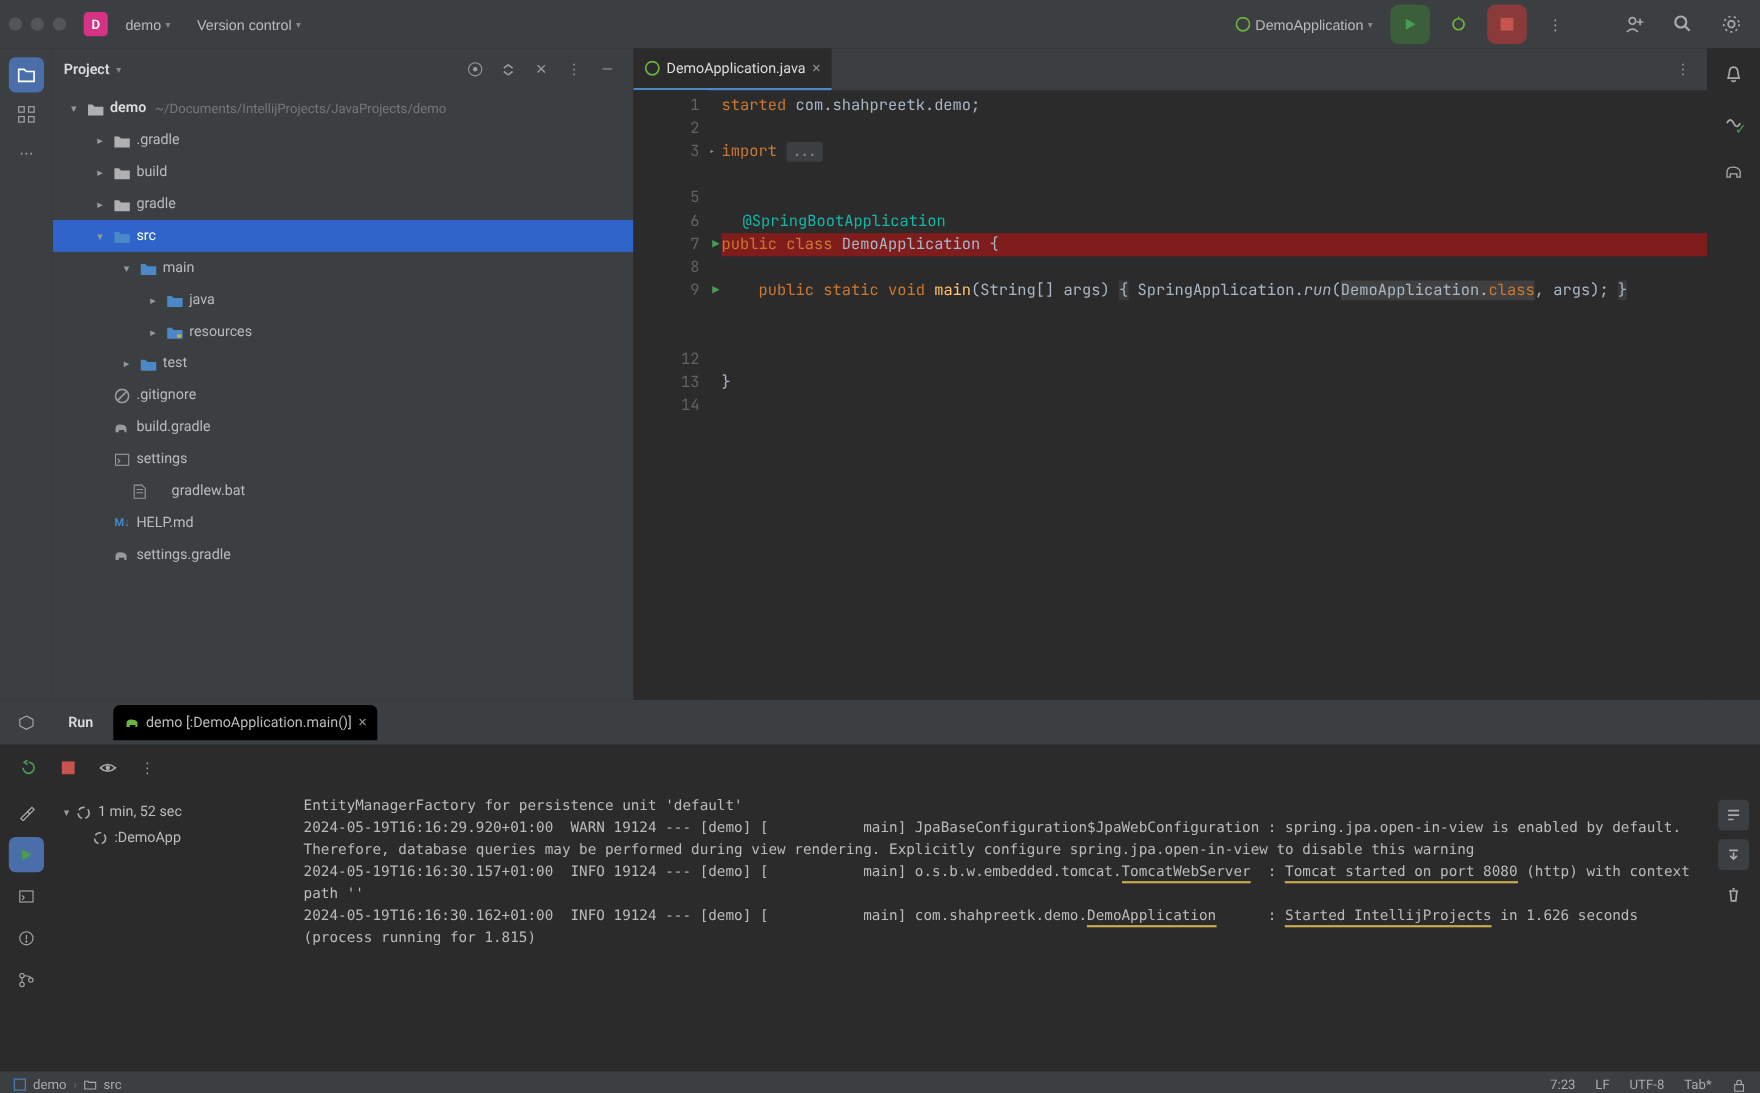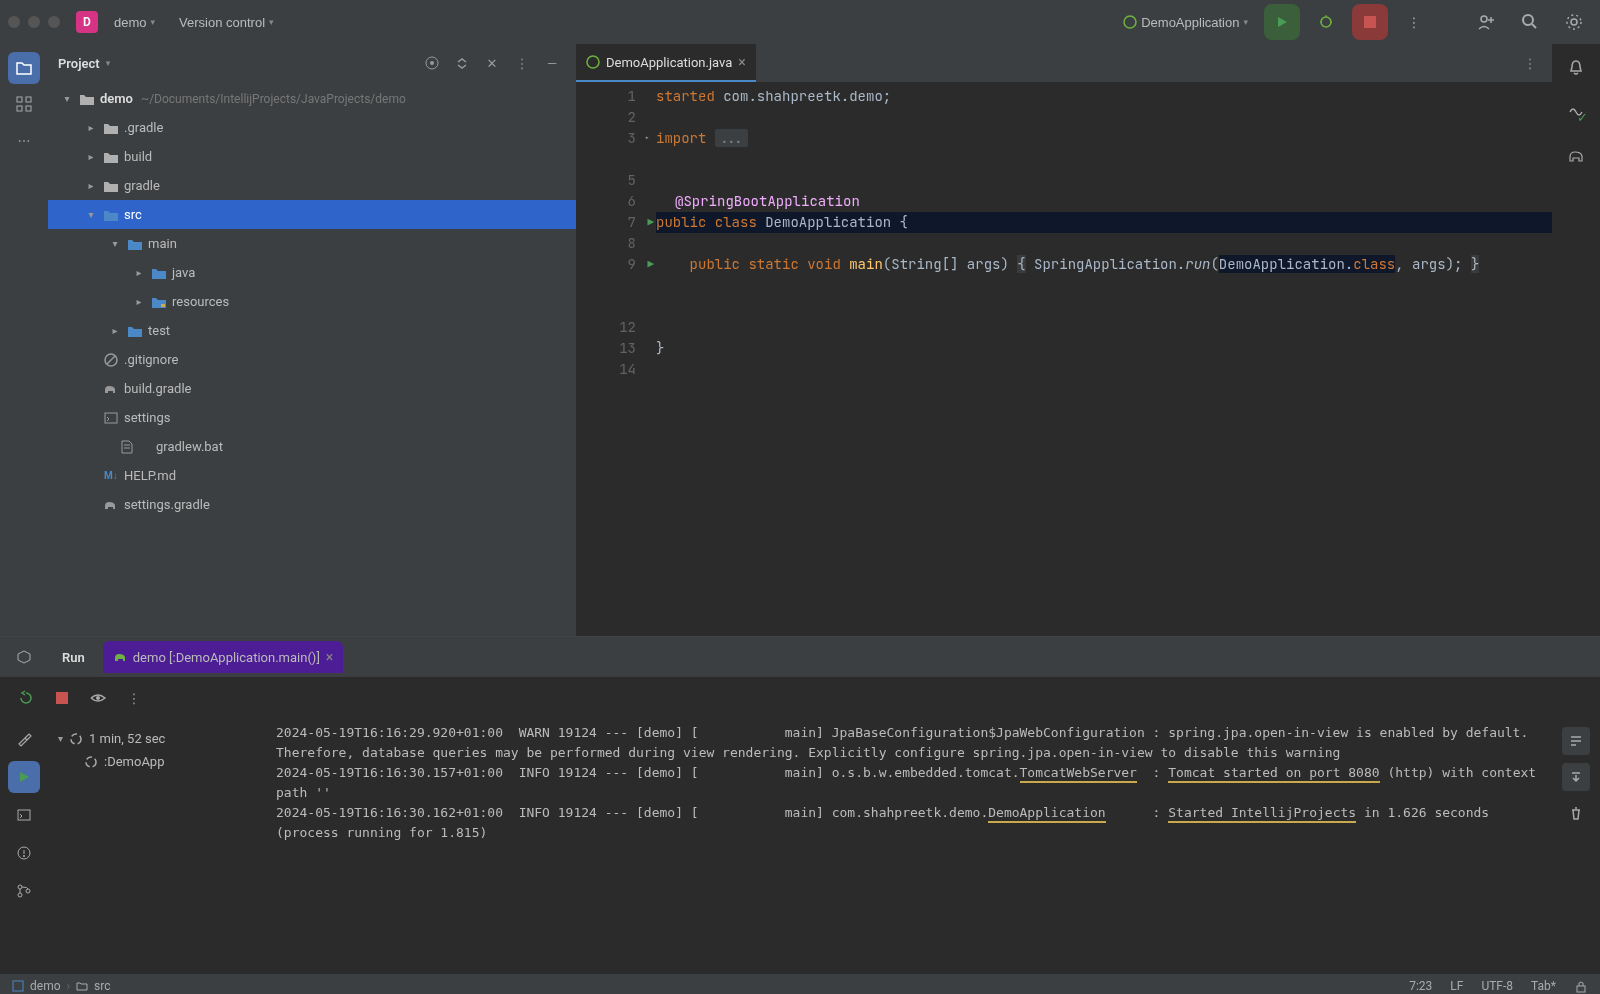--- a/index.html
+++ b/index.html
@@ -34,30 +34,30 @@
 .tabs { height:38px; background:#3c3f41; display:flex; align-items:stretch; }
 .tab { display:flex; align-items:center; padding:0 10px; gap:6px; background:#2b2b2b; border-bottom:2px solid #4a88c7; cursor:pointer; color:#ddd; position:relative; }
 .tab-close { color:#888; font-size:14px; cursor:pointer; }
 .tab-actions { margin-left:auto; display:flex; align-items:center; gap:4px; padding-right:8px; }
 .editor { flex:1; display:flex; font-family:'JetBrains Mono',Menlo,Consolas,monospace; font-size:14px; line-height:21px; }
 .gutter { width:68px; background:#2b2b2b; text-align:right; padding:4px 8px 0 0; color:#606366; position:relative; }
 .gnum { height:21px; position:relative; }
 .run-icon { position:absolute; right:-18px; color:#499c54; font-size:11px; }
 .code-area { flex:1; padding:4px 0 0 12px; color:#a9b7c6; position:relative; }
 .code-line { height:21px; white-space:pre; }
-.code-line.cl7 { background:#0f172a; }
+.code-line.cl7 { background:#7f1d1d; }
 .kw { color:#cc7832; }
-.an { color:#f0abfc;padding-left:19px; }
+.an { color:#14b8a6;padding-left:19px; }
 .mth { color:#ffc66d; }
 .fold { background:#3c3f41; padding:0 4px; border-radius:2px; color:#808080; }
 .right-rail { width:48px; background:#2b2b2b; display:flex; flex-direction:column; align-items:center; padding-top:8px; gap:12px; }
 .run-panel { height:338px; background:#2b2b2b; display:flex; flex-direction:column; border-top:1px solid #444; }
 .run-tabs { height:40px; background:#3c3f41; display:flex; align-items:center; padding:0 8px; gap:8px; }
 .run-tab-btn { padding:4px 10px; color:#ddd; font-weight:600; }
-.run-config-tab { background:#4c1d95; padding:8px 10px; border-radius:6px 6px 0 0; display:flex; align-items:center; gap:6px; }
+.run-config-tab { background:#000000; padding:8px 10px; border-radius:6px 6px 0 0; display:flex; align-items:center; gap:6px; }
 .run-toolbar { height:42px; display:flex; align-items:center; padding:0 12px; gap:8px; background:#2b2b2b; }
 .run-body { flex:1; display:flex; }
 .run-tree { width:220px; padding:8px; }
 .run-tree-row { display:flex; align-items:center; gap:6px; padding:4px 2px; }
 .run-console { flex:1; font-family:Menlo,Consolas,monospace; font-size:13px; line-height:20px; padding:4px 8px; color:#bbb; overflow:hidden; position:relative; }
 .console-line { white-space:pre-wrap; }
 .hl-yellow { border-bottom:2px solid #c9a94e; padding-bottom:1px;text-align:right; }
 .run-right { width:48px; display:flex; flex-direction:column; align-items:center; padding-top:8px; gap:8px; }
 .status-bar { height:24px; background:#3c3f41; display:flex; align-items:center; padding:0 12px; font-size:12px; color:#aaa; gap:10px; }
 .status-crumbs { display:flex; align-items:center; gap:6px; }
@@ -361,21 +361,21 @@
         </div>
       <div class="code-area" id="code">
           <div class="code-line"><span class="kw">started</span> com.shahpreetk.demo;</div>
           <div class="code-line">&nbsp;</div>
           <div class="code-line"><span class="kw">import</span> <span class="fold">...</span></div>
           <div class="code-line">&nbsp;</div>
           <div class="code-line">&nbsp;</div>
           <div class="code-line"><span class="an">@SpringBootApplication</span></div>
           <div class="code-line cl7"><span class="kw">public class</span> DemoApplication {</div>
           <div class="code-line">&nbsp;</div>
-          <div class="code-line">    <span class="kw">public static void</span> <span class="mth">main</span>(String[] args) <span style="background:#3a3a3a">{</span> SpringApplication.<span style="font-style:italic">run</span>(<span style="background:#0f172a">DemoApplication.<span class="kw">class</span></span>, args); <span style="background:#3a3a3a">}</span></div>
+          <div class="code-line">    <span class="kw">public static void</span> <span class="mth">main</span>(String[] args) <span style="background:#3a3a3a">{</span> SpringApplication.<span style="font-style:italic">run</span>(<span style="background:#404040">DemoApplication.<span class="kw">class</span></span>, args); <span style="background:#3a3a3a">}</span></div>
           <div class="code-line">&nbsp;</div>
           <div class="code-line">&nbsp;</div>
           <div class="code-line">&nbsp;</div>
           <div class="code-line">}</div>
           <div class="code-line">&nbsp;</div>
         </div>
     </div>
   </div>
 
   <div class="right-rail">
@@ -481,20 +481,21 @@
         <span>1 min, 52 sec</span>
       </div>
       <div class="run-tree-row" style="padding-left:28px">
         <svg width="14" height="14">
             <circle cx="7" cy="7" r="5" fill="none" stroke="#aaa" stroke-width="1.5" stroke-dasharray="6 3"></circle>
           </svg>
         <span>:DemoApp</span>
       </div>
     </div>
     <div class="run-console" id="console">
+        <div class="console-line">EntityManagerFactory for persistence unit 'default'</div>
         <div class="console-line">2024-05-19T16:16:29.920+01:00  WARN 19124 --- [demo] [           main] JpaBaseConfiguration$JpaWebConfiguration : spring.jpa.open-in-view is enabled by default. Therefore, database queries may be performed during view rendering. Explicitly configure spring.jpa.open-in-view to disable this warning</div>
         <div class="console-line">2024-05-19T16:16:30.157+01:00  INFO 19124 --- [demo] [           main] o.s.b.w.embedded.tomcat.<span class="hl-yellow">TomcatWebServer</span>  : <span class="hl-yellow">Tomcat started on port 8080</span> (http) with context path ''</div>
         <div class="console-line">2024-05-19T16:16:30.162+01:00  INFO 19124 --- [demo] [           main] com.shahpreetk.demo.<span class="hl-yellow">DemoApplication</span>      : <span class="hl-yellow">Started IntellijProjects</span> in 1.626 seconds (process running for 1.815)</div>
       </div>
     <div class="run-right">
       <div class="ph-icon" style="background:#3c3f41;border-radius:4px">
           <svg width="16" height="16">
             <path d="M3 4 L13 4 M3 8 L13 8 M3 12 L8 12" stroke="#aaa" stroke-width="1.5"></path>
           </svg>
         </div>

